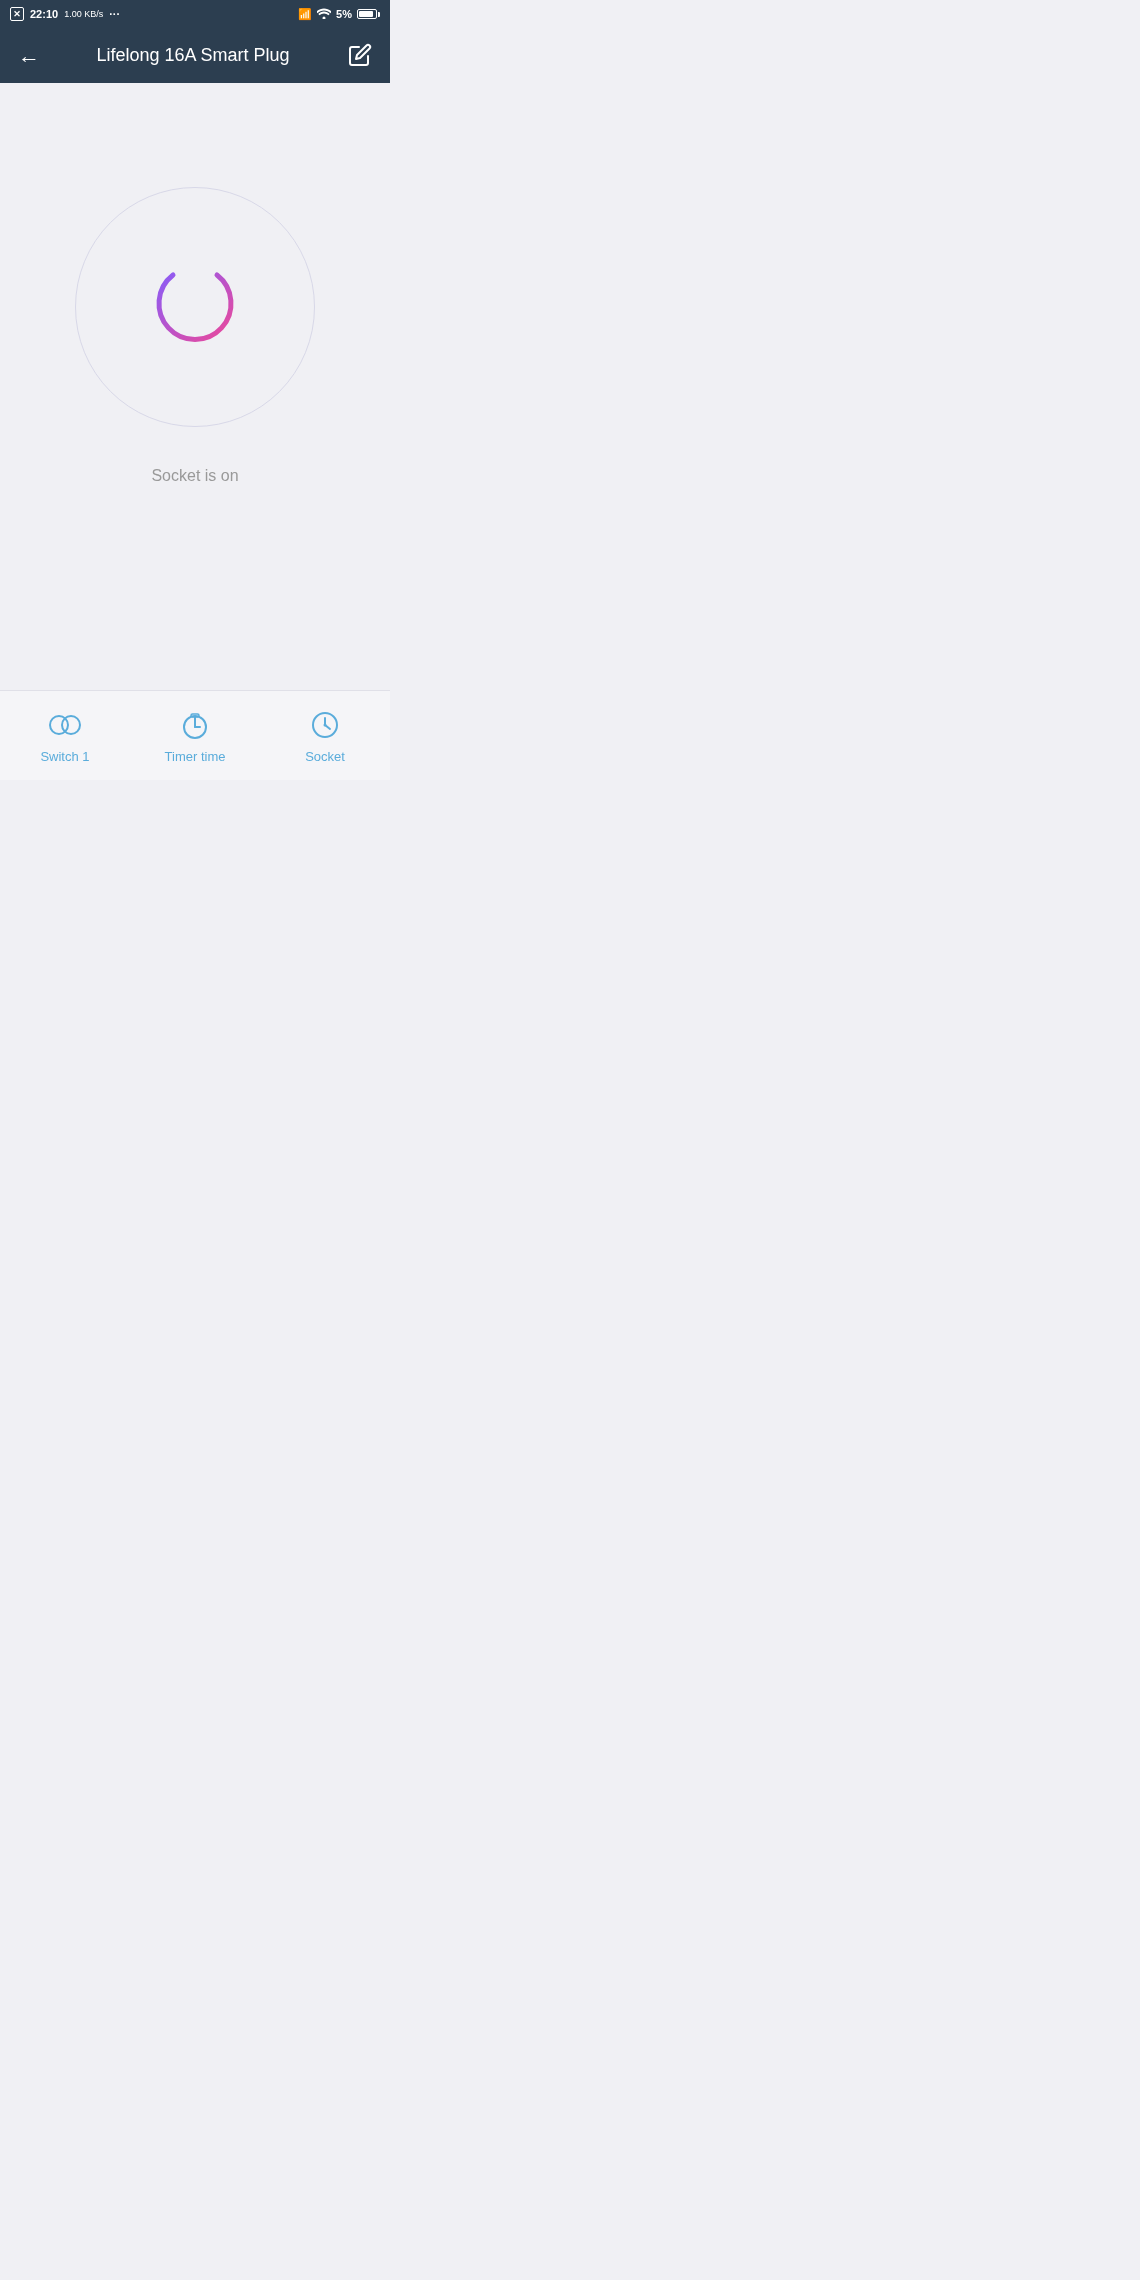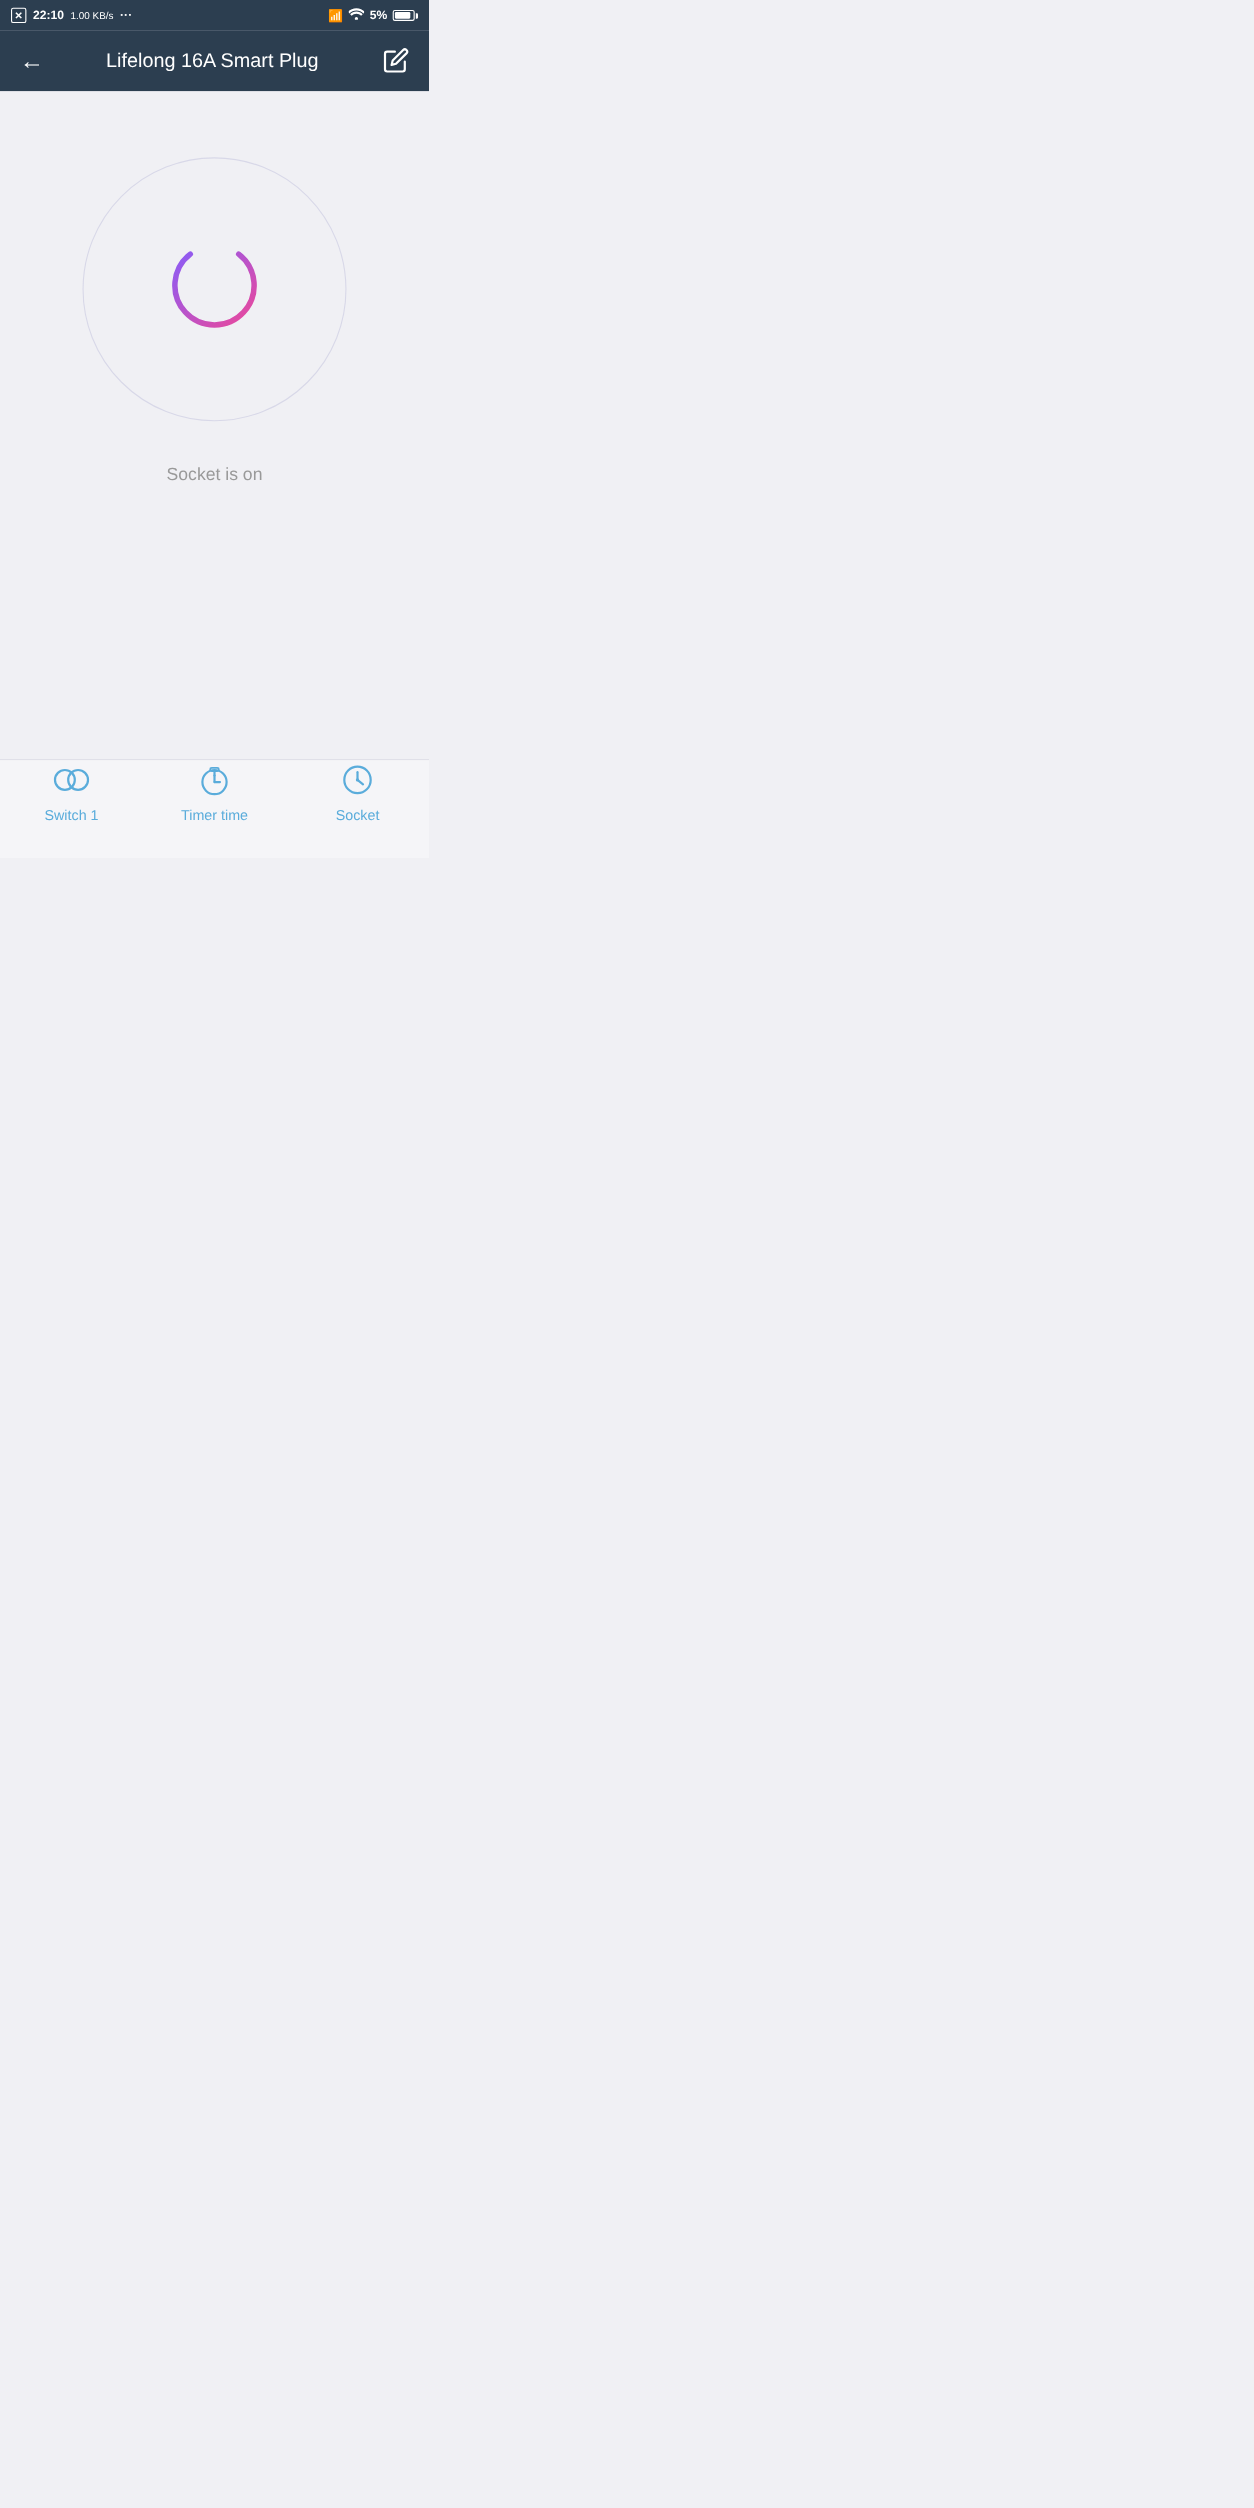--- a/index.html
+++ b/index.html
@@ -116,20 +116,21 @@
     
     .main-content {
       width: 100%;
       height: calc(780px - 28px - 55px - 90px);
       background: #f0f0f4;
       display: flex;
       flex-direction: column;
       align-items: center;
       justify-content: flex-start;
       padding-top: 60px;
+      margin-top: 44px;
     }
 
     
     .power-ring-outer {
       width: 240px;
       height: 240px;
       border-radius: 50%;
       border: 1.5px solid #d8d8e8;
       display: flex;
       align-items: center;
@@ -166,20 +167,21 @@
     
     .bottom-nav {
       position: absolute;
       bottom: 0;
       left: 0;
       width: 100%;
       height: 90px;
       background: #f5f5f8;
       border-top: 1px solid #e0e0e8;
       display: flex;
+      align-items: center;
       justify-content: space-around;
     }
 
     .nav-item {
       display: flex;
       flex-direction: column;
       align-items: center;
       gap: 6px;
       cursor: pointer;
       flex: 1;

